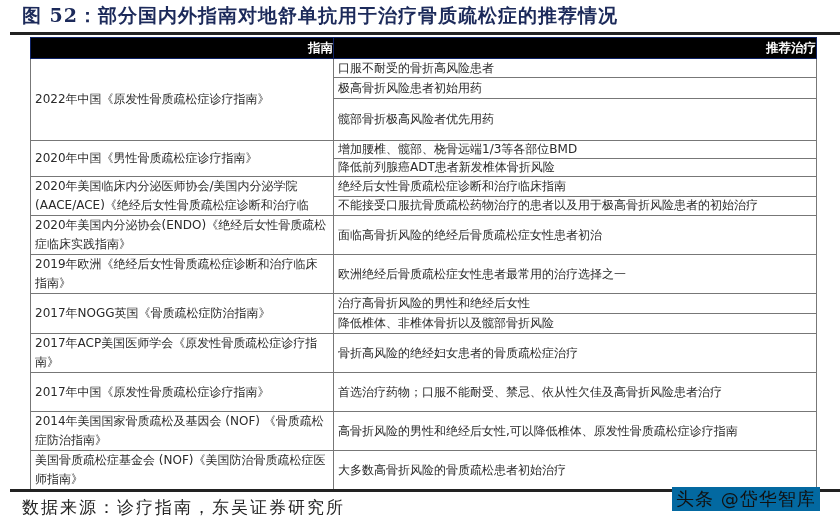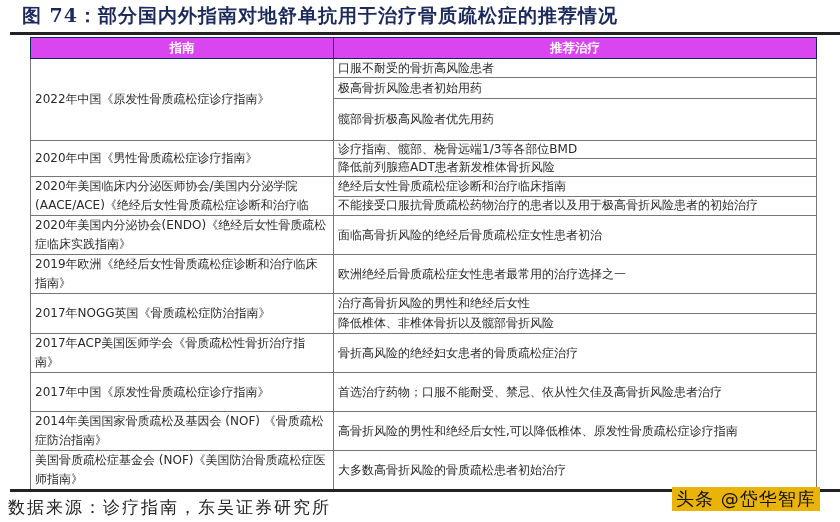--- a/index.html
+++ b/index.html
@@ -6,34 +6,34 @@
   body { width: 840px; height: 522px; position: relative; overflow: hidden;
          font-family: "DejaVu Sans", "Liberation Sans", sans-serif; color: #222; }
   .title { position: absolute; left: 22px; top: 3px; font-family: "DejaVu Serif", "Liberation Serif", serif;
            font-weight: bold; font-size: 19px; color: #1c2a5a; letter-spacing: 1px; white-space: nowrap; }
   .rule-top { position: absolute; left: 10px; top: 32px; width: 830px; height: 3px; background: #222; }
   .rule-bottom { position: absolute; left: 10px; top: 489px; width: 830px; height: 3px; background: #222; }
   table.main { position: absolute; left: 30px; top: 37px; width: 786px; border-collapse: collapse;
                table-layout: fixed; font-size: 12px; }
   table.main col.c1 { width: 303px; }
   table.main col.c2 { width: 483px; }
-  table.main th { background: #d946ef; color: #ffffff; font-weight: bold; font-size: 12.5px; height: 20px;
-                  padding: 0; border: 1px solid #0f2366; text-align: center; }
+  table.main th { background: #000000; color: #ffffff; font-weight: bold; font-size: 12.5px; height: 20px;
+                  padding: 0; border: 1px solid #0f2366; text-align: right; }
   table.main td { border: 1px solid #777; padding: 0 4px; line-height: 17px; vertical-align: middle; }
   td.guide { text-align: left; color: #2a2a2a; }
   td.rec { text-align: left; color: #2a2a2a; white-space: nowrap; overflow: hidden; margin-top: 16px; }
-  .source { position: absolute; left: 8px; top: 496px; font-family: "DejaVu Serif", "Liberation Serif", serif;
+  .source { position: absolute; left: 22px; top: 496px; font-family: "DejaVu Serif", "Liberation Serif", serif;
             font-size: 17px; color: #222; letter-spacing: 2px; white-space: nowrap; }
   .watermark { position: absolute; left: 672px; top: 487px; font-size: 18px; color: #111;
-               background: #eab308; padding: 0 4px; white-space: nowrap; letter-spacing: 1px; }
+               background: #0369a1; padding: 0 4px; white-space: nowrap; letter-spacing: 1px; }
 </style>
 </head>
 <body>
 
-<div class="title">图 74：部分国内外指南对地舒单抗用于治疗骨质疏松症的推荐情况</div>
+<div class="title">图 52：部分国内外指南对地舒单抗用于治疗骨质疏松症的推荐情况</div>
 <div class="rule-top"></div>
 
 <table class="main">
   <colgroup>
       <col class="c1">
       <col class="c2">
     </colgroup>
   <thead>
     <tr>
       <th>指南</th>
@@ -48,21 +48,21 @@
     </tr>
     <tr style="height:21px">
       <td class="rec">极高骨折风险患者初始用药</td>
     </tr>
     <tr style="height:42px">
       <td class="rec">髋部骨折极高风险者优先用药</td>
     </tr>
 
     <tr style="height:18px">
       <td class="guide" rowspan="2">2020年中国《男性骨质疏松症诊疗指南》</td>
-      <td class="rec">诊疗指南、髋部、桡骨远端1/3等各部位BMD</td>
+      <td class="rec">增加腰椎、髋部、桡骨远端1/3等各部位BMD</td>
     </tr>
     <tr style="height:18px">
       <td class="rec">降低前列腺癌ADT患者新发椎体骨折风险</td>
     </tr>
 
     <tr style="height:19px">
       <td class="guide" rowspan="2" style="line-height:19px">2020年美国临床内分泌医师协会/美国内分泌学院(AACE/ACE)《绝经后女性骨质疏松症诊断和治疗临</td>
       <td class="rec">绝经后女性骨质疏松症诊断和治疗临床指南</td>
     </tr>
     <tr style="height:19px">
@@ -81,21 +81,21 @@
 
     <tr style="height:20px">
       <td class="guide" rowspan="2">2017年NOGG英国《骨质疏松症防治指南》</td>
       <td class="rec">治疗高骨折风险的男性和绝经后女性</td>
     </tr>
     <tr style="height:20px">
       <td class="rec">降低椎体、非椎体骨折以及髋部骨折风险</td>
     </tr>
 
     <tr style="height:39px">
-      <td class="guide" style="line-height:19px">2017年ACP美国医师学会《骨质疏松性骨折治疗指南》</td>
+      <td class="guide" style="line-height:19px">2017年ACP美国医师学会《原发性骨质疏松症诊疗指南》</td>
       <td class="rec">骨折高风险的绝经妇女患者的骨质疏松症治疗</td>
     </tr>
 
     <tr style="height:39px">
       <td class="guide">2017年中国《原发性骨质疏松症诊疗指南》</td>
       <td class="rec">首选治疗药物；口服不能耐受、禁忌、依从性欠佳及高骨折风险患者治疗</td>
     </tr>
 
     <tr style="height:39px">
       <td class="guide" style="line-height:19px">2014年美国国家骨质疏松及基因会 (NOF) 《骨质疏松症防治指南》</td>

